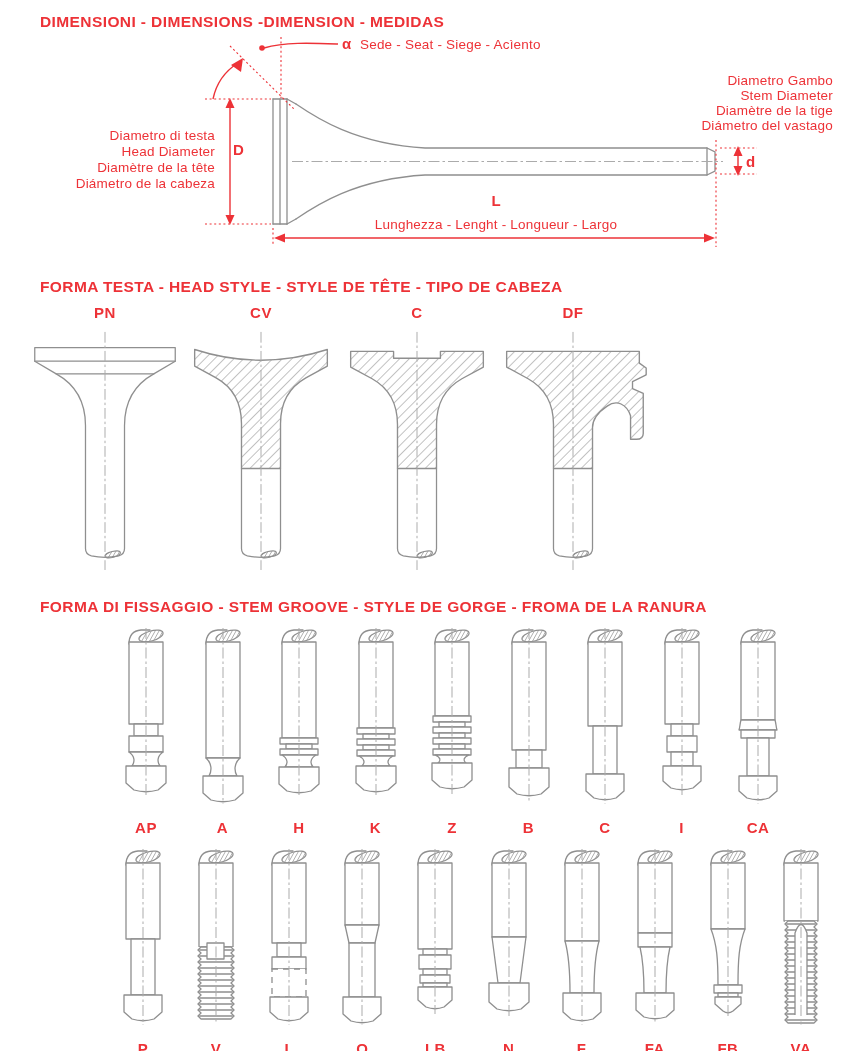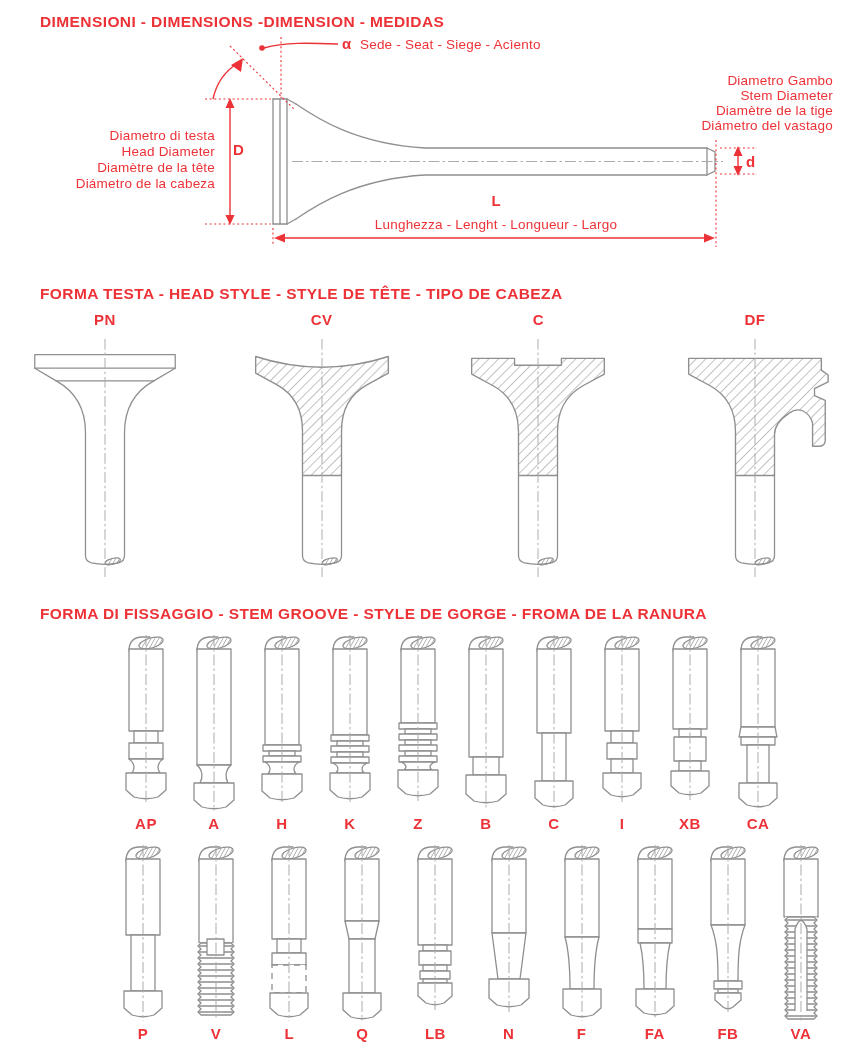--- a/index.html
+++ b/index.html
@@ -1,45 +1,45 @@
 <!DOCTYPE html>
 <html><head>
 <meta charset="utf-8">
 <style>
   html,body{margin:0;padding:0;background:#fff;}
   body{font-family:"Liberation Sans", sans-serif;}
   #page{position:relative;width:860px;height:1051px;background:#fff;overflow:hidden;}
   .sec-title{color:#ED3237;font-weight:700;font-size:15.5px;letter-spacing:.4px;margin:0 0 0 40px;}
   #title1{padding-top:13px;}
-  #title2{margin-top:12px;}
+  #title2{margin-top:5px;}
   #title3{margin-top:24px;}
   #dim-wrap{margin-top:0;}
   
   .ln{fill:none;stroke:#8F8F8F;stroke-width:1.3;stroke-linecap:round;}
   .lnthin{stroke:#8F8F8F;stroke-width:1.1;}
   .shape{fill:#fff;stroke:#8F8F8F;stroke-width:1.3;stroke-linejoin:round;}
   .dashedshape{fill:#fff;stroke:#8F8F8F;stroke-width:1.3;stroke-dasharray:6 5;}
   .hatched{fill:url(#h45);stroke:#8F8F8F;stroke-width:1.4;stroke-linejoin:round;}
   .cl{fill:none;stroke:#ABABAB;stroke-width:1;stroke-dasharray:11 3 2.5 3;}
   .rln{fill:none;stroke:#ED3237;stroke-width:1.4;}
   .rdot{fill:none;stroke:#ED3237;stroke-width:1.1;stroke-dasharray:2 2.6;}
   .rfill{fill:#ED3237;stroke:none;}
   .rtxt{font-size:13.5px;fill:#ED3237;letter-spacing:.2px;}
   .rsym{font-size:15px;font-weight:700;fill:#ED3237;}
   
-  .head-row{display:flex;justify-content:space-between;width:806px;margin:8px 0 0 27px;}
+  .head-row{display:flex;width:806px;margin:8px 0 0 27px;}
   .head-col{width:156px;display:flex;flex-direction:column;align-items:center;}
   .fig-label{color:#ED3237;font-weight:700;font-size:15px;letter-spacing:.5px;text-align:center;line-height:18px;}
   .head-col .fig-label{margin-bottom:2px;}
   
   .groove-row{display:flex;justify-content:space-between;margin-top:10px;}
   #groove-row1{width:676px;margin-left:114px;}
   #groove-row2{width:722px;margin-left:111px;}
   .groove-col{display:flex;flex-direction:column;align-items:center;width:64px;}
-  .groove-col .fig-label{margin-top:2px;}
+  .groove-col .fig-label{margin-top:13px;}
 </style>
 </head>
 <body>
 
 <div id="page">
 
   <h1 id="title1" class="sec-title">DIMENSIONI - DIMENSIONS -DIMENSION - MEDIDAS</h1>
 
   <div id="dim-wrap">
     <svg width="860" height="238" viewBox="0 34 860 238">
@@ -249,33 +249,20 @@
           <rect class="shape" x="21" y="126" width="22" height="14"></rect>
           <path class="shape" d="M13,140 L51,140 L51,155 L43,162 Q32,165.5 21,162 L13,155 Z"></path>
           <path class="cl" d="M32,2 L32,169"></path>
         </svg>
         <div class="fig-label">I</div>
       </div>
       <div class="groove-col">
         <svg width="64" height="180" viewBox="0 0 64 180">
           <path class="ln" d="M15,18 Q15,5 27,4 L36,4"></path>
              <ellipse class="lnthin" fill="url(#hsm)" cx="37" cy="10" rx="12.5" ry="5" transform="rotate(-16 37 10)"></ellipse>
-          <rect class="shape" x="15" y="16" width="34" height="80"></rect>
-          <rect class="shape" x="21" y="96" width="22" height="8"></rect>
-          <rect class="shape" x="16" y="104" width="32" height="24"></rect>
-          <rect class="shape" x="21" y="128" width="22" height="10"></rect>
-          <path class="shape" d="M13,138 L51,138 L51,153 L43,160 Q32,163.5 21,160 L13,153 Z"></path>
-          <path class="cl" d="M32,2 L32,167"></path>
-        </svg>
-        <div class="fig-label">XB</div>
-      </div>
-      <div class="groove-col">
-        <svg width="64" height="180" viewBox="0 0 64 180">
-          <path class="ln" d="M15,18 Q15,5 27,4 L36,4"></path>
-             <ellipse class="lnthin" fill="url(#hsm)" cx="37" cy="10" rx="12.5" ry="5" transform="rotate(-16 37 10)"></ellipse>
           <rect class="shape" x="15" y="16" width="34" height="78"></rect>
           <path class="shape" d="M15,94 C14,97 14,101 13,104 L51,104 C50,101 50,97 49,94 Z"></path>
           <rect class="shape" x="15" y="104" width="34" height="8"></rect>
           <rect class="shape" x="21" y="112" width="22" height="38"></rect>
           <path class="shape" d="M13,150 L51,150 L51,165 L43,172 Q32,175.5 21,172 L13,165 Z"></path>
           <path class="cl" d="M32,2 L32,178"></path>
         </svg>
         <div class="fig-label">CA</div>
       </div>
     </div>

